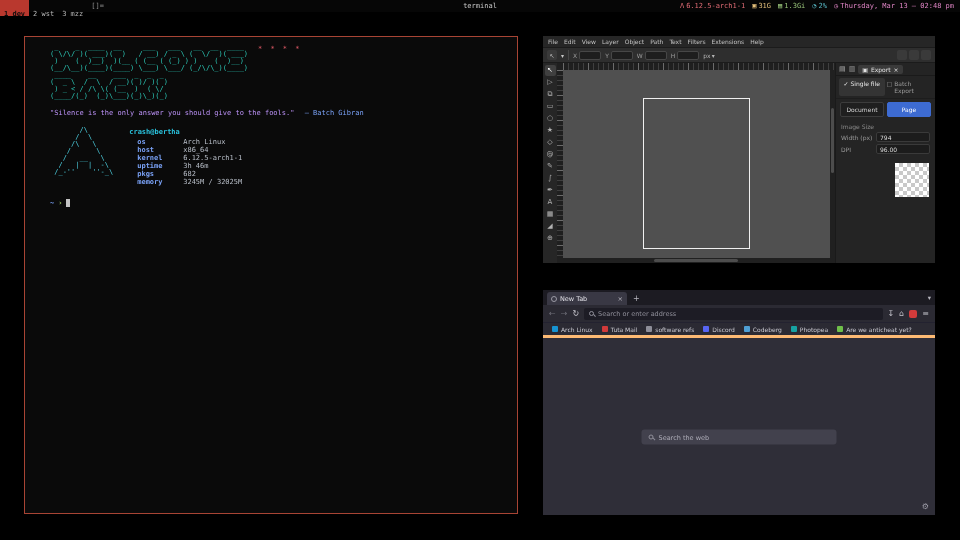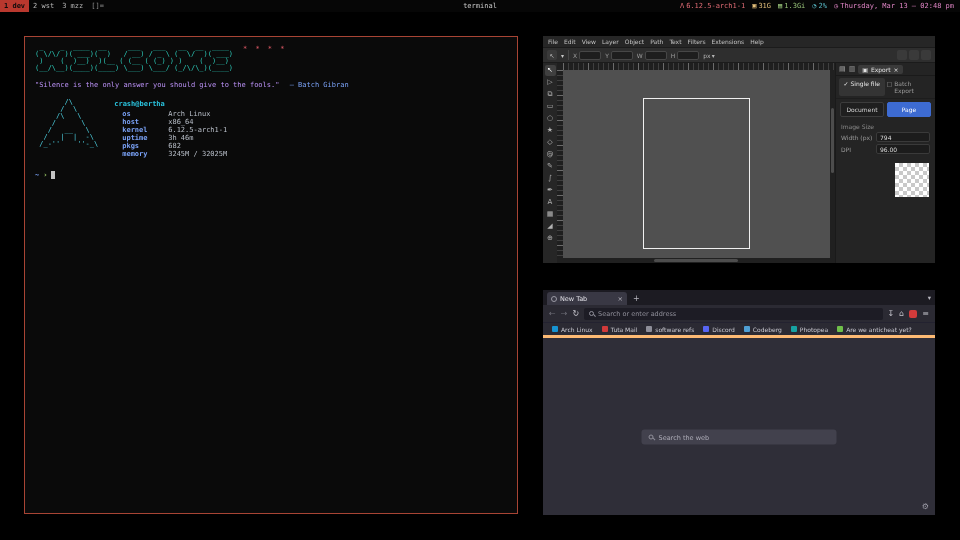--- a/index.html
+++ b/index.html
@@ -5,30 +5,30 @@
   * { margin:0; padding:0; box-sizing:border-box; }
   html,body { width:960px; height:540px; }
   body { background:#000; position:relative; overflow:hidden;
          font-family:"DejaVu Sans", sans-serif; -webkit-font-smoothing:antialiased; }
 
   
   .statusbar { position:absolute; left:0; top:0; width:960px; height:12px; background:#060606;
                display:flex; align-items:center; font-family:"DejaVu Sans Mono",monospace;
                font-size:7px; color:#b9b9b9; }
   .tags { display:flex; align-items:stretch; height:12px; }
-  .tag { padding:0 4px; line-height:12px;text-align:right; }
+  .tag { padding:8px 4px; line-height:12px;text-align:right; }
   .tag.selected { background:#b9382e; color:#0b0b0b; font-weight:bold; }
   .layout-symbol { padding:0 4px; line-height:12px; color:#8f8f8f; }
   .sb-title { position:absolute; left:50%; transform:translateX(-50%); color:#c9c9c9; }
   .sb-right { margin-left:auto; display:flex; gap:7px; padding-right:6px; }
   .module { display:flex; gap:2px; align-items:center; }
 
   
   .terminal { position:absolute; left:24px; top:36px; width:494px; height:478px;
-              background:#0a0a0a; border:1px solid #a84434; padding:7px 10px;
+              background:#0a0a0a; border:1px solid #a84434; padding:7px 25px;
               font-family:"DejaVu Sans Mono",monospace; font-size:7px; line-height:8px; color:#b8bcc2; }
   .art-wrap { position:relative; }
   pre { white-space:pre; font-family:"DejaVu Sans Mono",monospace; }
   .art { color:#2cc7b6; font-size:7px; line-height:7px; }
   .art-decor { position:absolute; left:208px; top:1px; color:#e05a66; letter-spacing:2px; }
   .quote { margin-top:9px; }
   .quote-text { color:#bd93f9; }
   .quote-author { color:#7aa2f7; margin-left:6px; }
   .fetch { display:flex; gap:16px; margin-top:10px; }
   .logo { color:#4dd0e1; font-size:7px; line-height:7px; }
@@ -167,20 +167,24 @@
     </span>
   </div>
 </div>
 
 <div class="terminal window">
   <div class="art-wrap">
     <pre class="art"> _    _  ____  __     ___   ___   __  __  ____ 
 ( \/\/ )( ___)(  )   / __) / _ \ (  \/  )( ___)
  )    (  )__)  )(__ ( (__ ( (_) ) )    (  )__) 
 (__/\__)(____)(____) \___) \___/ (_/\/\_)(____)</pre>
+    <pre class="art"> ____    __    ___  _  _  _ 
+(  _ \  /  \  / __)( )/ )( )
+ ) _ &lt; / /\ \( (__  )  ( \/ 
+(____/(_)  (_)\___)(_)\_)(_)</pre>
     <span class="art-decor">* * * *</span>
   </div>
   <div class="quote">
     <span class="quote-text">"Silence is the only answer you should give to the fools."</span>
     <span class="quote-author">— Batch Gibran</span>
   </div>
   <div class="fetch">
     <pre class="logo">       /\
       /  \
      /\   \

